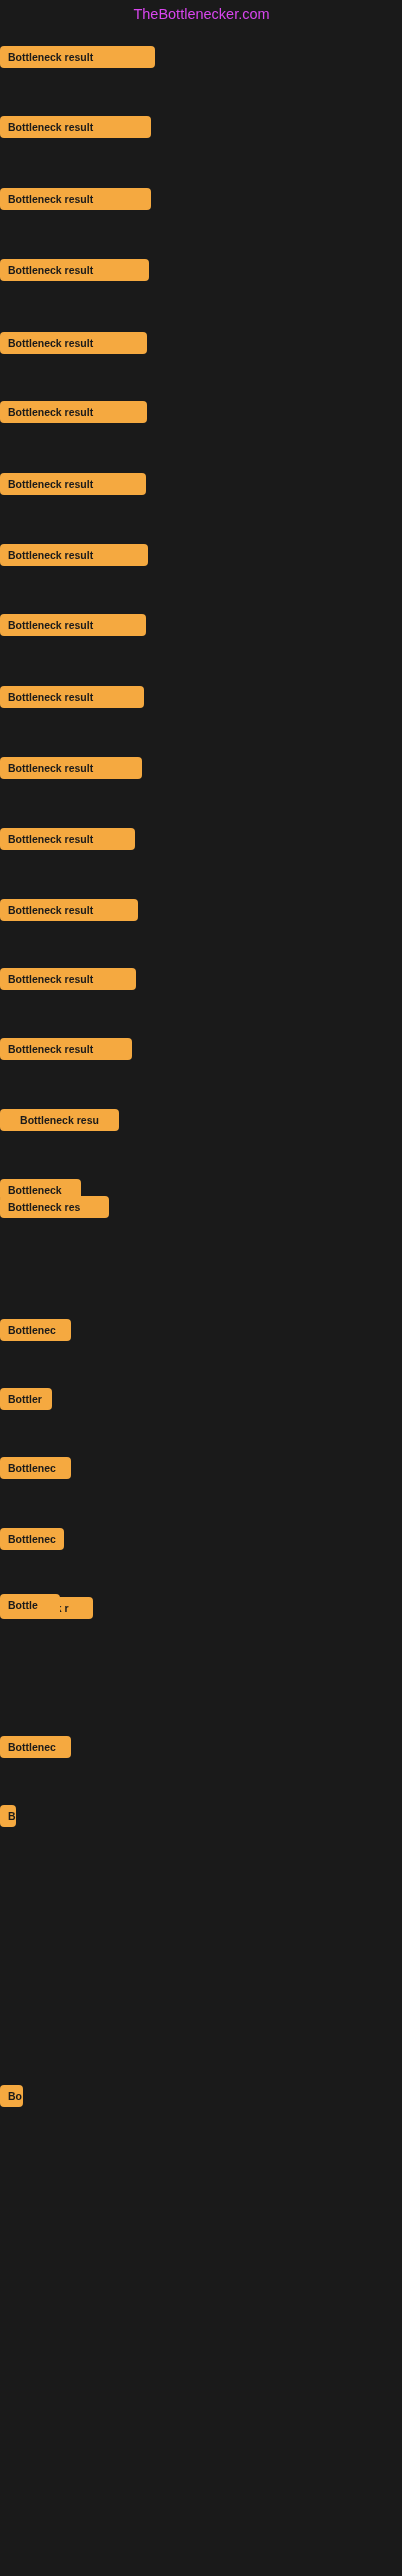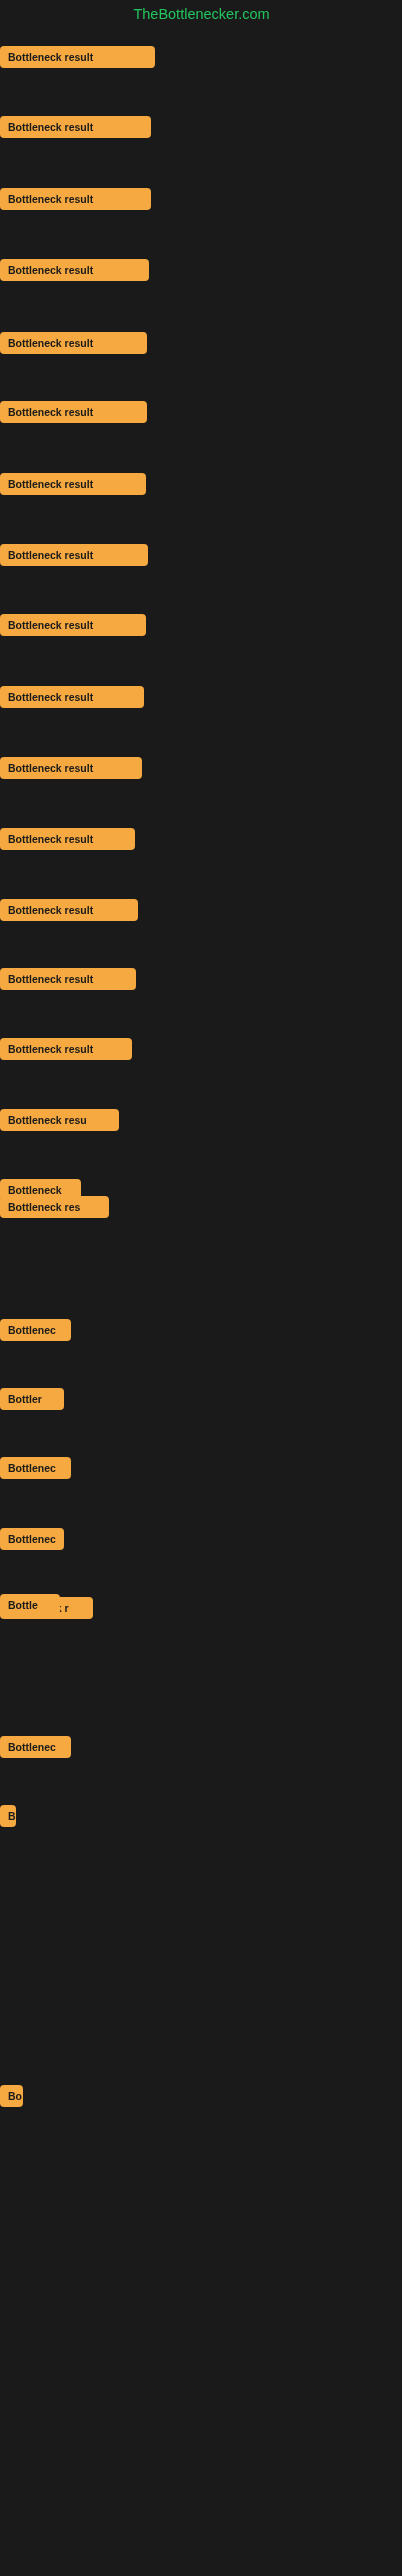--- a/index.html
+++ b/index.html
@@ -11,21 +11,21 @@
     body {
       background-color: #1a1a1a;
       width: 403px;
       min-height: 2576px;
       font-family: Arial, sans-serif;
       position: relative;
     }
 
     .site-title {
       text-align: center;
-      color: #22c55e;
+      color: #d946ef;
       font-size: 14.5px;
       padding: 6.4px 0;
       background-color: #1a1a1a;
     }
 
     .bottleneck-item {
       position: absolute;
       left: 0;
       background-color: #f5a940;
       color: #1a1a1a;
@@ -50,25 +50,25 @@
 <div class="bottleneck-item" style="top: 401px; width: 147px;">Bottleneck result</div>
 <div class="bottleneck-item" style="top: 473px; width: 146px;">Bottleneck result</div>
 <div class="bottleneck-item" style="top: 544px; width: 148px;">Bottleneck result</div>
 <div class="bottleneck-item" style="top: 614px; width: 146px;">Bottleneck result</div>
 <div class="bottleneck-item" style="top: 686px; width: 144px;">Bottleneck result</div>
 <div class="bottleneck-item" style="top: 757px; width: 142px;">Bottleneck result</div>
 <div class="bottleneck-item" style="top: 828px; width: 135px;">Bottleneck result</div>
 <div class="bottleneck-item" style="top: 899px; width: 138px;">Bottleneck result</div>
 <div class="bottleneck-item" style="top: 968px; width: 136px;">Bottleneck result</div>
 <div class="bottleneck-item" style="top: 1038px; width: 132px;">Bottleneck result</div>
-<div class="bottleneck-item" style="top: 1109px; width: 119px;">Bottleneck resu</div>
+<div class="bottleneck-item" style="top: 1109px; width: 119px; text-align: center;">Bottleneck resu</div>
 <div class="bottleneck-item" style="top: 1179px; width: 81px;">Bottleneck</div>
 <div class="bottleneck-item" style="top: 1196px; width: 109px;">Bottleneck res</div>
 <div class="bottleneck-item" style="top: 1319px; width: 71px;">Bottlenec</div>
-<div class="bottleneck-item" style="top: 1388px; width: 64px;">Bottler</div>
+<div class="bottleneck-item" style="top: 1388px; width: 52px;">Bottler</div>
 <div class="bottleneck-item" style="top: 1457px; width: 71px;">Bottlenec</div>
 <div class="bottleneck-item" style="top: 1528px; width: 64px;">Bottlenec</div>
 <div class="bottleneck-item" style="top: 1597px; width: 93px;">Bottleneck r</div>
 <div class="bottleneck-item" style="top: 1582px; width: 60px; margin-top: 12px;">Bottle</div>
 <div class="bottleneck-item" style="top: 1736px; width: 71px;">Bottlenec</div>
 <div class="bottleneck-item" style="top: 1805px; width: 16px;">B</div>
 <div class="bottleneck-item" style="top: 2085px; width: 22.5px; text-align: right;">Bo</div>
 
 
 </body></html>

